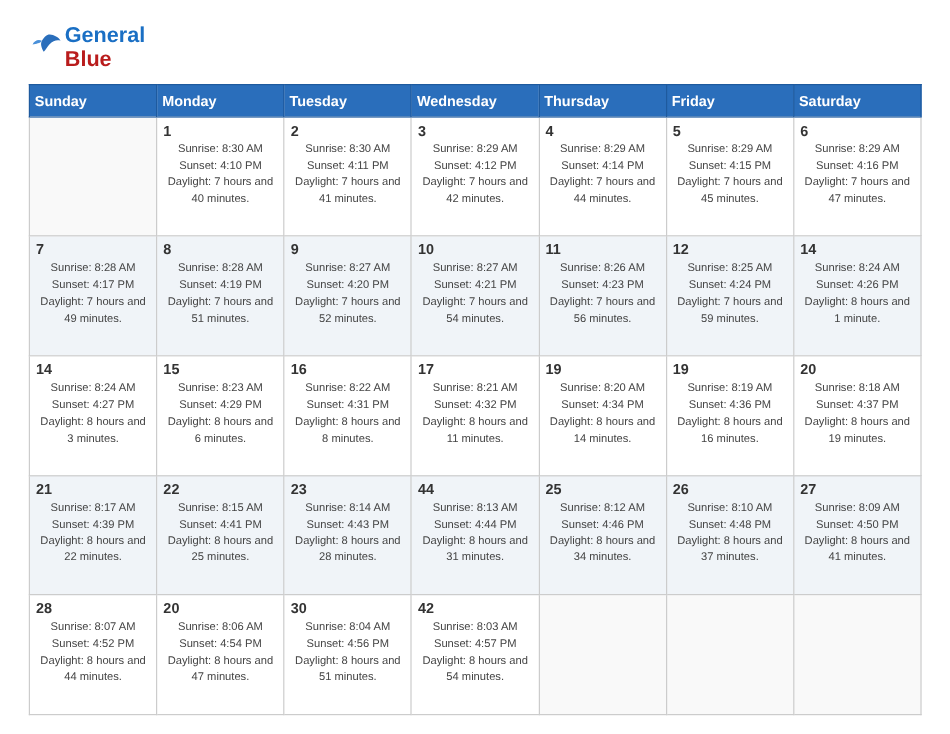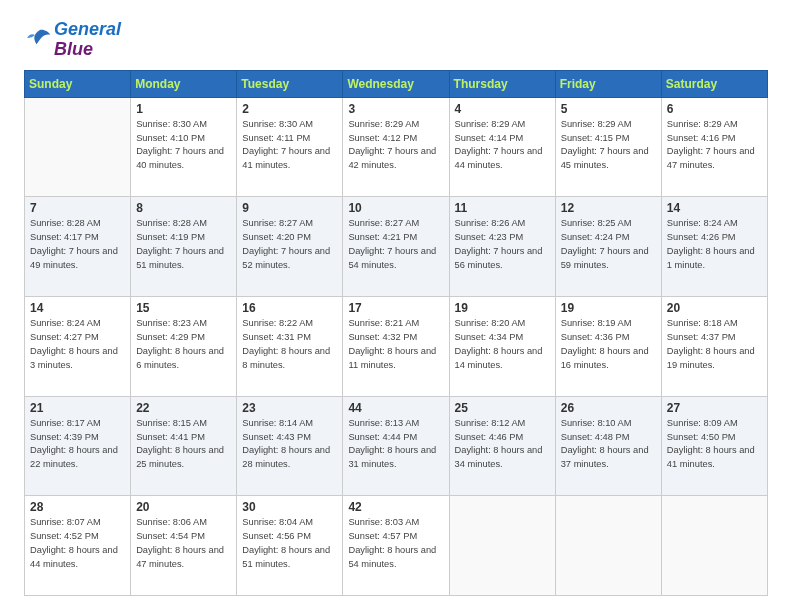--- a/index.html
+++ b/index.html
@@ -15,21 +15,20 @@
       height: 612px;
       padding: 20px 24px 16px 24px;
       display: flex;
       flex-direction: column;
     }
     .header {
       display: flex;
       justify-content: space-between;
       align-items: flex-start;
       margin-bottom: 10px;
-      font-style: italic;
     }
     .logo {
       display: flex;
       align-items: center;
       gap: 2px;
     }
     .logo-text {
       font-size: 18px;
       font-weight: bold;
       color: #333;
@@ -57,21 +56,21 @@
     }
     .calendar {
       flex: 1;
       border: 1px solid #ccc;
       border-collapse: collapse;
       width: 100%;
       table-layout: fixed;
     }
     .calendar th {
       background: #2a6ebb;
-      color: #bef264;
+      color: #ffffff;
       font-size: 12px;
       font-weight: bold;
       padding: 6px 4px;
       text-align: left;
       border: 1px solid #1e5a9e;
     }
     .calendar td {
       border: 1px solid #ccc;
       vertical-align: top;
       padding: 4px 5px;
@@ -86,41 +85,42 @@
       font-size: 12px;
       font-weight: bold;
       color: #333;
       display: block;
       margin-bottom: 2px;
     }
     .day-detail {
       color: #444;
       font-size: 9.3px;
       line-height: 1.5;
+      text-align: center;
     }
     .alt-row td {
       background: #f0f4f8;
     }
   </style>
 </head>
 <body>
 
 <div class="page">
   <div class="header">
     <div class="logo">
       <div>
         <svg class="logo-bird" viewBox="0 0 36 28">
           <path d="M20 4 C24 2, 32 6, 34 10 C30 9, 26 10, 22 14 C20 16, 18 20, 16 22 C14 18, 12 14, 14 10 C16 7, 18 5, 20 4Z" fill="#2a6ebb"></path>
           <path d="M14 10 C10 8, 6 10, 4 14 C8 13, 12 13, 14 10Z" fill="#4a90d9"></path>
         </svg>
       </div>
       <div>
         <div class="logo-text">
           <span>General</span><br>
-          <span style="color:#701a75">Blue</span>
+          <span style="color:#b91c1c">Blue</span>
         </div>
       </div>
     </div>
     <div class="title-block">
       <div class="month-title"></div>
       <div class="location"></div>
     </div>
   </div>
 
   <table class="calendar" id="cal-table">

